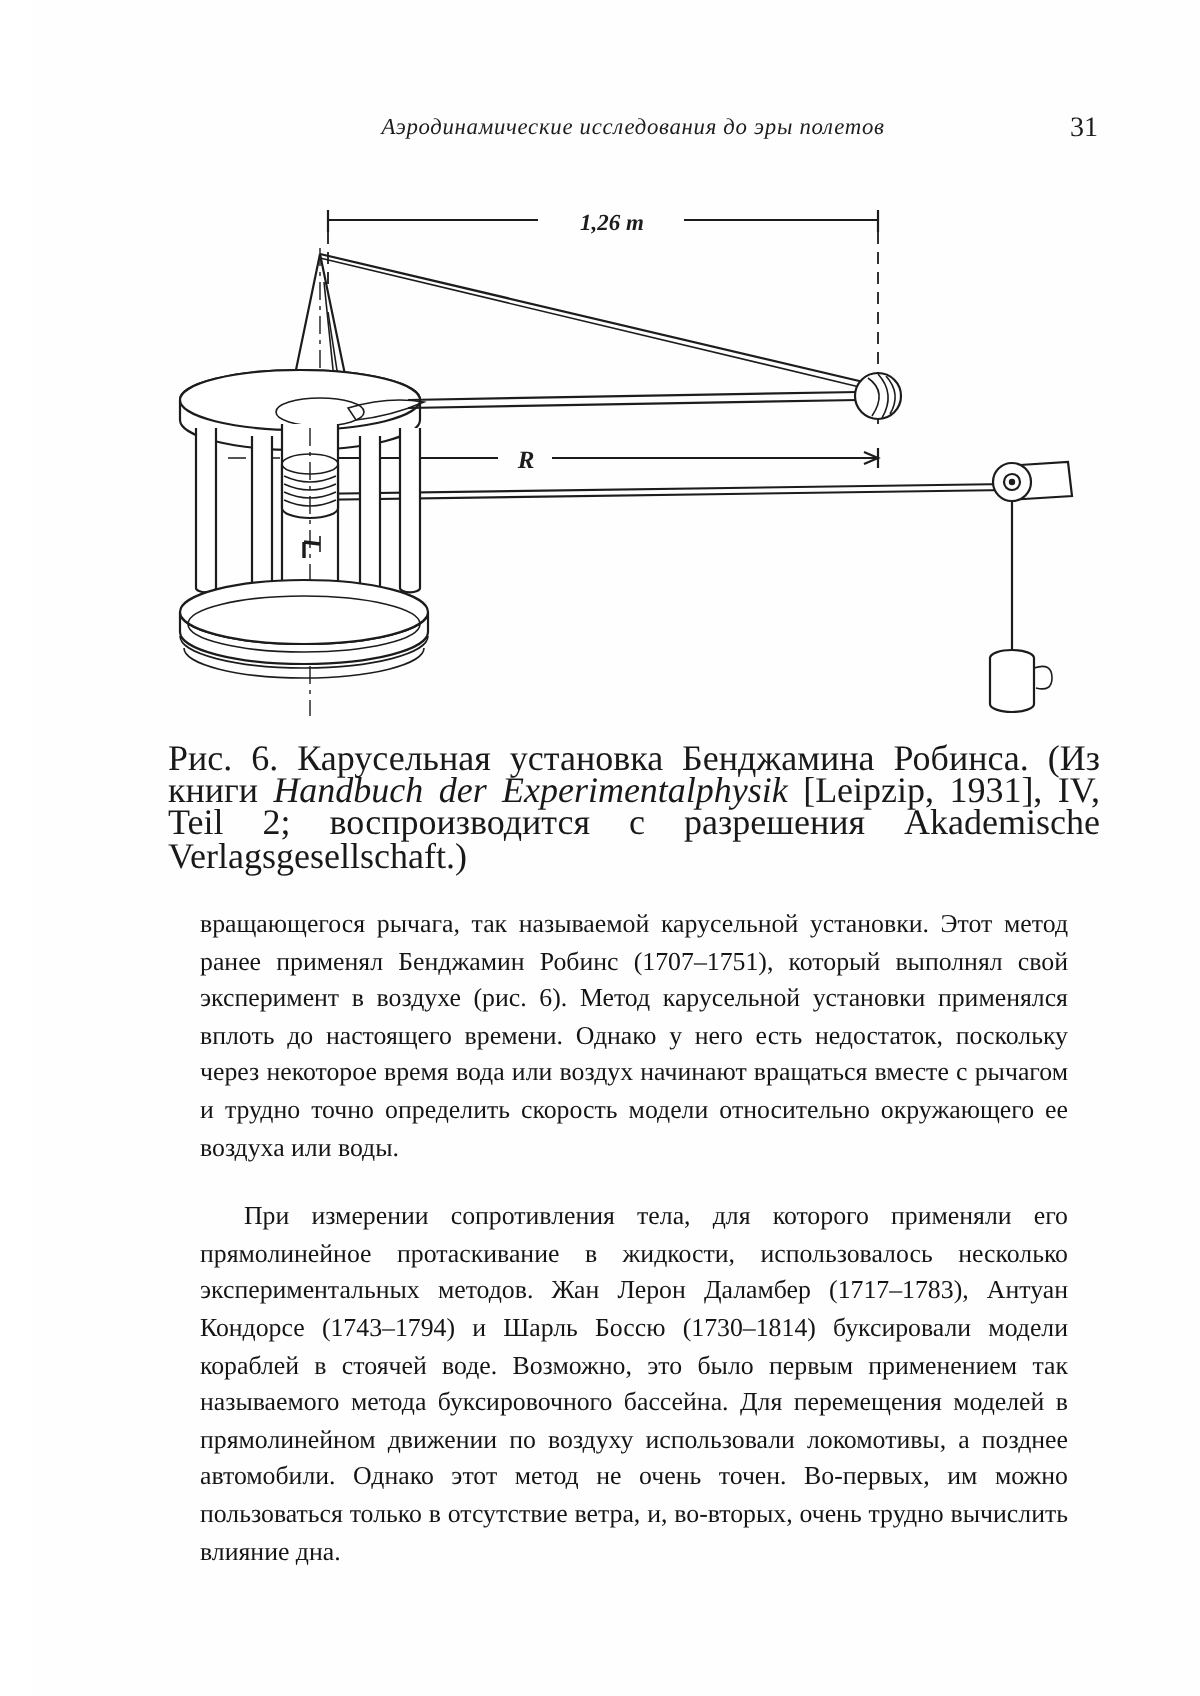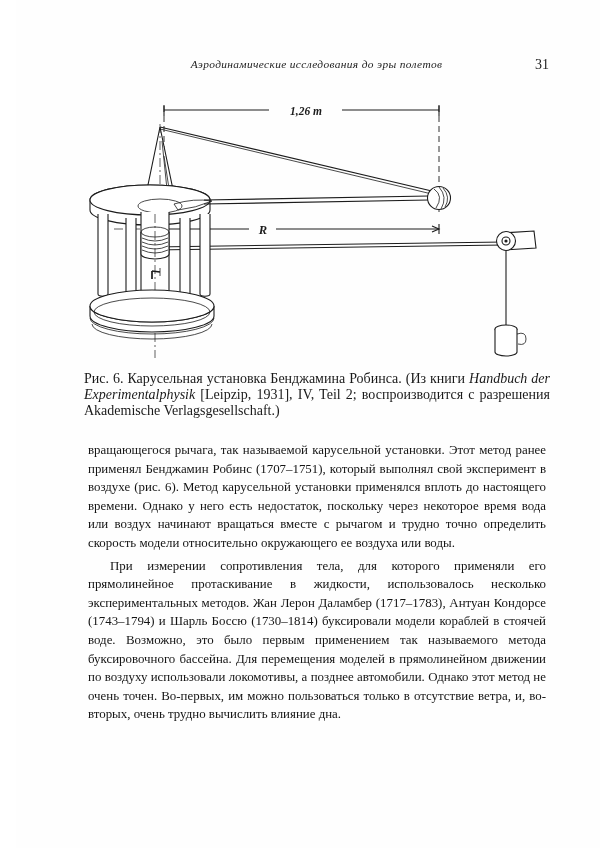--- a/index.html
+++ b/index.html
@@ -58,42 +58,42 @@
     height: 268px;
   }
   .figure svg { display: block; }
 
   
   .caption {
     position: absolute;
     left: 68px;
     top: 371px;
     width: 466px;
-    font-size: 14px;
+    font-size: 18px;
     line-height: 16.2px;
     text-align: justify;
     text-justify: inter-word;
     color: #191919;
   }
   .caption i { font-style: italic; }
 
   
   .body-text {
     position: absolute;
     left: 68px;
     top: 437px;
     width: 466px;
     font-size: 12.9px;
     line-height: 18.6px;
     text-align: justify;
     text-justify: inter-word;
     color: #141414;
   }
   .body-text p {
-    margin: 4px;
+    margin: 16px;
     text-indent: 22px;
     hyphens: manual;
   }
   .body-text p.no-indent { text-indent: 0; }
 </style>
 </head>
 <body>
 
 <div class="page">
 

